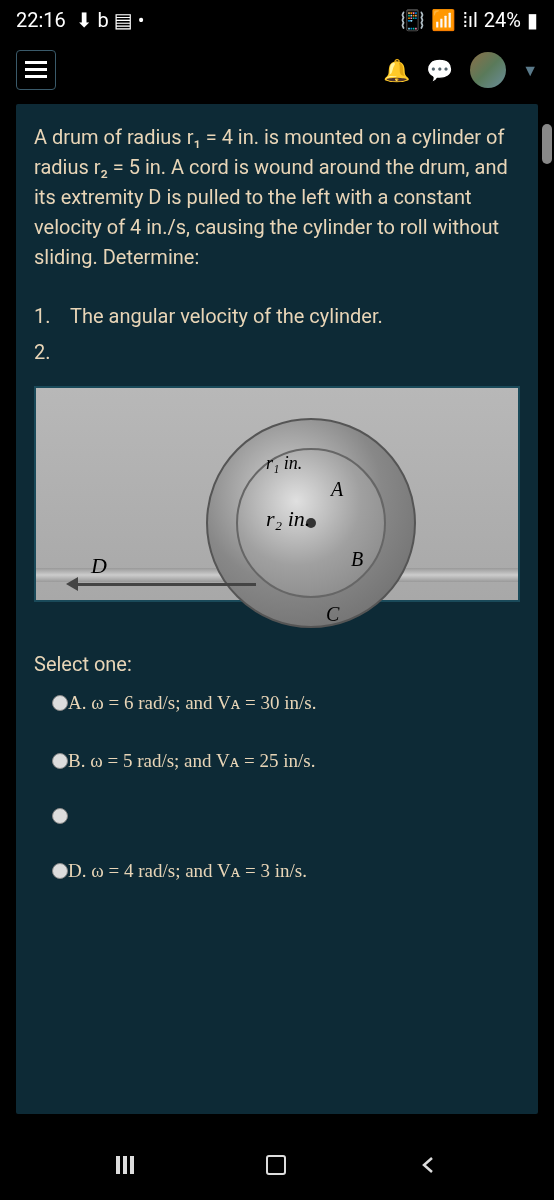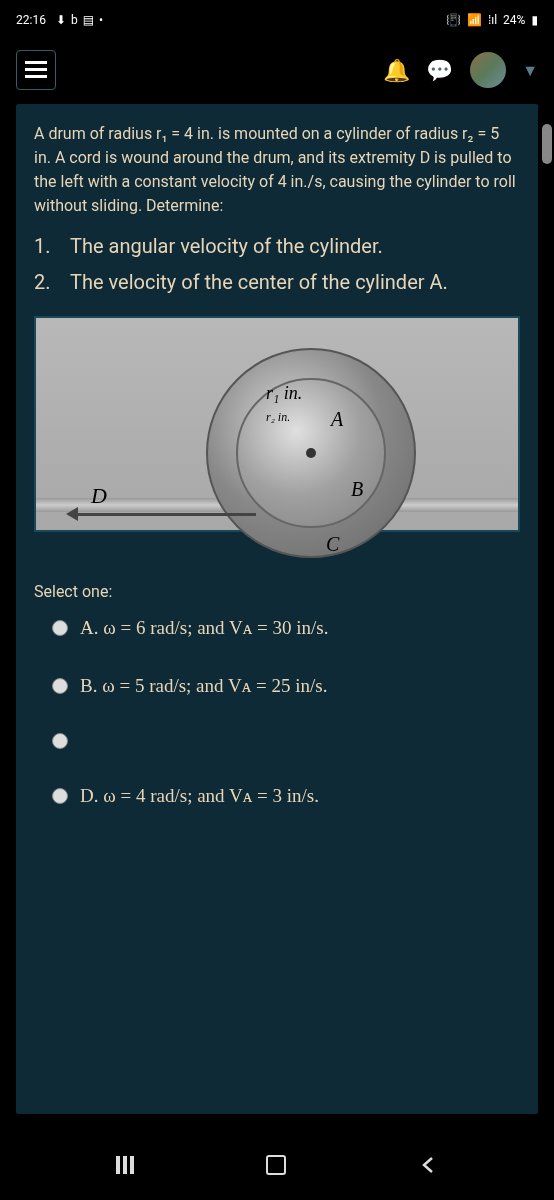--- a/index.html
+++ b/index.html
@@ -10,21 +10,21 @@
       font-family: -apple-system, BlinkMacSystemFont, 'Segoe UI', Roboto, sans-serif;
       color: #fff;
       overflow: hidden;
     }
     .status-bar {
       height: 40px;
       display: flex;
       justify-content: space-between;
       align-items: center;
       padding: 0 16px;
-      font-size: 12px;
+      font-size: 20px;
     }
     .status-left { display: flex; align-items: center; gap: 10px; }
     .status-right { display: flex; align-items: center; gap: 6px; }
     .status-icons { display: flex; gap: 5px; align-items: center; }
     .header {
       height: 60px;
       display: flex;
       justify-content: space-between;
       align-items: center;
       padding: 0 16px;
@@ -58,23 +58,23 @@
       position: absolute;
       right: -14px;
       top: 20px;
       width: 10px;
       height: 40px;
       background: #888;
       border-radius: 5px;
     }
     .problem-text {
       color: #e8d5b7;
-      font-size: 16px;
+      font-size: 20px;
       line-height: 1.5;
-      margin-bottom: 12px;
+      margin-bottom: 28px;
     }
     .list-item {
       color: #e8d5b7;
       font-size: 20px;
       line-height: 1.6;
       display: flex;
       gap: 16px;
       margin-bottom: 4px;
     }
     .list-num { min-width: 20px; }
@@ -109,40 +109,39 @@
     .drum-center {
       position: absolute;
       left: 270px;
       top: 130px;
       width: 10px;
       height: 10px;
       border-radius: 50%;
       background: #333;
     }
     .label-r1 { position: absolute; left: 230px; top: 65px; font-family: serif; font-style: italic; font-size: 18px; color: #000; }
-    .label-r2 { position: absolute; left: 230px; top: 92px; font-family: serif; font-style: italic; font-size: 12px; color: #000; }
+    .label-r2 { position: absolute; left: 230px; top: 118px; font-family: serif; font-style: italic; font-size: 22px; color: #000; }
     .label-A { position: absolute; left: 295px; top: 90px; font-family: serif; font-style: italic; font-size: 20px; color: #000; }
     .label-B { position: absolute; left: 315px; top: 160px; font-family: serif; font-style: italic; font-size: 20px; color: #000; }
     .label-C { position: absolute; left: 290px; top: 215px; font-family: serif; font-style: italic; font-size: 20px; color: #000; }
     .label-D { position: absolute; left: 55px; top: 165px; font-family: serif; font-style: italic; font-size: 22px; color: #000; }
     .cord { position: absolute; left: 40px; top: 195px; width: 180px; height: 3px; background: #444; }
     .cord-arrow { position: absolute; left: 30px; top: 189px; width: 0; height: 0; border-right: 12px solid #444; border-top: 7px solid transparent; border-bottom: 7px solid transparent; }
     .ground {
       position: absolute;
       left: 0;
       bottom: 18px;
       width: 100%;
       height: 14px;
       background: linear-gradient(to bottom, #999, #ccc, #999);
     }
-    .select-one { color: #e8d5b7; font-size: 16px; margin-bottom: 16px; }
+    .select-one { color: #e8d5b7; font-size: 20px; margin-bottom: 16px; }
     .option {
       display: flex;
       align-items: center;
-      gap: 12px;
       color: #e8d5b7;
       font-size: 19px;
       margin-bottom: 36px;
       padding-left: 18px;
     }
     .radio {
       width: 16px;
       height: 16px;
       border-radius: 50%;
       background: #ddd;
@@ -206,21 +205,20 @@
 
 <div class="content">
   <div class="scroll-indicator"></div>
   <div class="problem-text">A drum of radius r₁ = 4 in. is mounted on a cylinder of radius r₂ = 5 in. A cord is wound around the drum, and its extremity D is pulled to the left with a constant velocity of 4 in./s, causing the cylinder to roll without sliding. Determine:</div>
   <div class="list-item">
     <span class="list-num">1.</span>
     <span>The angular velocity of the cylinder.</span>
   </div>
   <div class="list-item">
     <span class="list-num">2.</span>
-    <span>The velocity of the center of the cylinder A.</span>
   </div>
 
   <div class="diagram">
     <div class="ground"></div>
     <div class="drum-outer"></div>
     <div class="drum-inner"></div>
     <div class="drum-center"></div>
     <div class="cord"></div>
     <div class="cord-arrow"></div>
     <div class="label-r1">r₁ in.</div>

